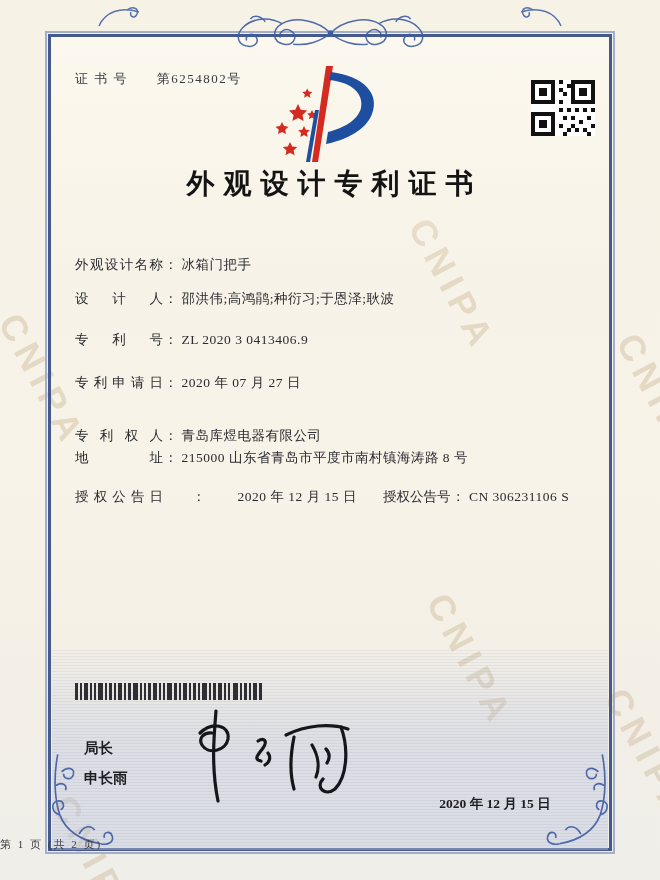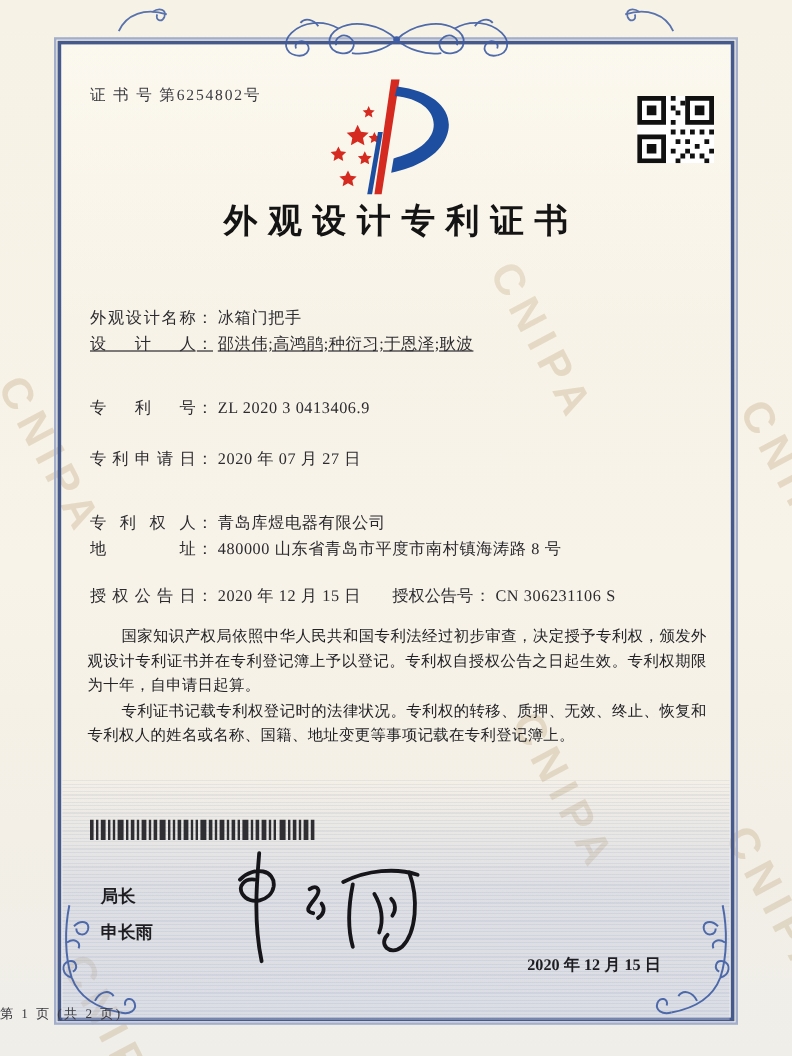--- a/index.html
+++ b/index.html
@@ -122,21 +122,21 @@
       <path d="M10 64 C2 62 0 52 8 50 C14 49 16 56 11 59"></path>
       <path d="M52 94 C60 96 66 92 64 86 C62 80 54 82 56 88"></path>
       <path d="M12 20 C18 14 26 16 24 23 C22 29 14 28 14 22"></path>
       <path d="M30 84 C34 76 42 74 46 80"></path>
       <path d="M6 34 C12 30 18 33 16 39"></path>
     </g>
   </svg>
 
   <div class="certno">
     <span>证 书 号</span>
-    <span style="margin-left:0;">第6254802号</span>
+    <span style="margin-left:24px;">第6254802号</span>
   </div>
 
   <svg class="logo" viewBox="0 0 112 96">
     <g>
       <path fill="#d42a1f" d="M46 22l2.2 4.6 5 .6-3.7 3.4 1 4.9-4.5-2.5-4.4 2.5 1-4.9-3.7-3.4 5-.6z" transform="scale(0.7) translate(10,10)"></path>
       <path fill="#d42a1f" d="M30 38l2.8 5.8 6.4.8-4.7 4.3 1.2 6.2-5.7-3.1-5.6 3.1 1.2-6.2-4.7-4.3 6.4-.8z"></path>
       <path fill="#d42a1f" d="M14 56l2 4.1 4.5.6-3.3 3 .8 4.4-4-2.2-4 2.2.8-4.4-3.3-3 4.5-.6z"></path>
       <path fill="#d42a1f" d="M36 60l1.8 3.7 4 .5-2.9 2.7.7 4-3.6-2-3.6 2 .7-4-2.9-2.7 4-.5z"></path>
       <path fill="#d42a1f" d="M22 76l2.2 4.5 5 .6-3.6 3.3 1 4.8-4.6-2.5-4.5 2.5 1-4.8-3.7-3.3 5-.6z"></path>
       <path fill="#d42a1f" d="M44 44l1.5 3.1 3.4.4-2.5 2.3.6 3.4-3-1.7-3 1.7.6-3.4-2.5-2.3 3.4-.4z"></path>
@@ -159,21 +159,21 @@
       M40 44h4v4h-4z M56 52h4v4h-4z M32 52h4v4h-4z"></path>
   </svg>
 
   <div class="title">外观设计专利证书</div>
 
   <div class="field" style="top:256px;">
     <span class="flabel">外观设计名称</span>
       <span class="colon">：</span>
     <span class="fvalue">冰箱门把手</span>
   </div>
-  <div class="field" style="top:278px;text-decoration:underline;">
+  <div class="field" style="top:290px;">
     <span class="flabel">设计人</span>
       <span class="colon">：</span>
     <span class="fvalue">邵洪伟;高鸿鹃;种衍习;于恩泽;耿波</span>
   </div>
   <div class="field" style="top:331px;">
     <span class="flabel">专利号</span>
       <span class="colon">：</span>
     <span class="fvalue">ZL 2020 3 0413406.9</span>
   </div>
   <div class="field" style="top:374px;">
@@ -182,40 +182,36 @@
     <span class="fvalue">2020 年 07 月 27 日</span>
   </div>
   <div class="field" style="top:427px;">
     <span class="flabel">专利权人</span>
       <span class="colon">：</span>
     <span class="fvalue">青岛库煜电器有限公司</span>
   </div>
   <div class="field" style="top:449px;">
     <span class="flabel">地址</span>
       <span class="colon">：</span>
-    <span class="fvalue">480000 山东省青岛市平度市南村镇海涛路 8 号</span>
+    <span class="fvalue">215000 山东省青岛市平度市南村镇海涛路 8 号</span>
   </div>
 
   <div class="grantrow">
-    <div style="display:flex;align-items:flex-start;">
+    <div style="display:flex;align-items:flex-start;gap:28px;">
       <span class="flabel">授权公告日</span>
         <span class="colon">：</span>
       <span class="fvalue">2020 年 12 月 15 日</span>
     </div>
     <div class="g2">
       <span>授权公告号</span>
         <span class="colon">：</span>
       <span class="fvalue">CN 306231106 S</span>
     </div>
   </div>
 
-  <div class="paras">
-    <p>国家知识产权局依照中华人民共和国专利法经过初步审查，决定授予专利权，颁发外观设计专利证书并在专利登记簿上予以登记。专利权自授权公告之日起生效。专利权期限为十年，自申请日起算。</p>
-    <p>专利证书记载专利权登记时的法律状况。专利权的转移、质押、无效、终止、恢复和专利权人的姓名或名称、国籍、地址变更等事项记载在专利登记簿上。</p>
-  </div>
 
   <svg class="barcode" viewBox="0 0 188 17" preserveAspectRatio="none">
     <path fill="#2e2e33" d="M0 0h3v17H0z M5 0h2v17H5z M9 0h4v17H9z M15 0h2v17h-2z M19 0h2v17h-2z M23 0h5v17h-5z M30 0h2v17h-2z M34 0h3v17h-3z M39 0h2v17h-2z M43 0h4v17h-4z M49 0h2v17h-2z M53 0h3v17h-3z M58 0h5v17h-5z M65 0h2v17h-2z M69 0h2v17h-2z M73 0h3v17h-3z M78 0h4v17h-4z M84 0h2v17h-2z M88 0h2v17h-2z M92 0h5v17h-5z M99 0h3v17h-3z M104 0h2v17h-2z M108 0h4v17h-4z M114 0h2v17h-2z M118 0h3v17h-3z M123 0h2v17h-2z M127 0h5v17h-5z M134 0h2v17h-2z M138 0h3v17h-3z M143 0h4v17h-4z M149 0h2v17h-2z M153 0h2v17h-2z M158 0h5v17h-5z M165 0h2v17h-2z M169 0h3v17h-3z M174 0h2v17h-2z M178 0h4v17h-4z M184 0h3v17h-3z"></path>
   </svg>
 
   <div class="comm">
     <div>局长</div>
     <div>申长雨</div>
   </div>
 

